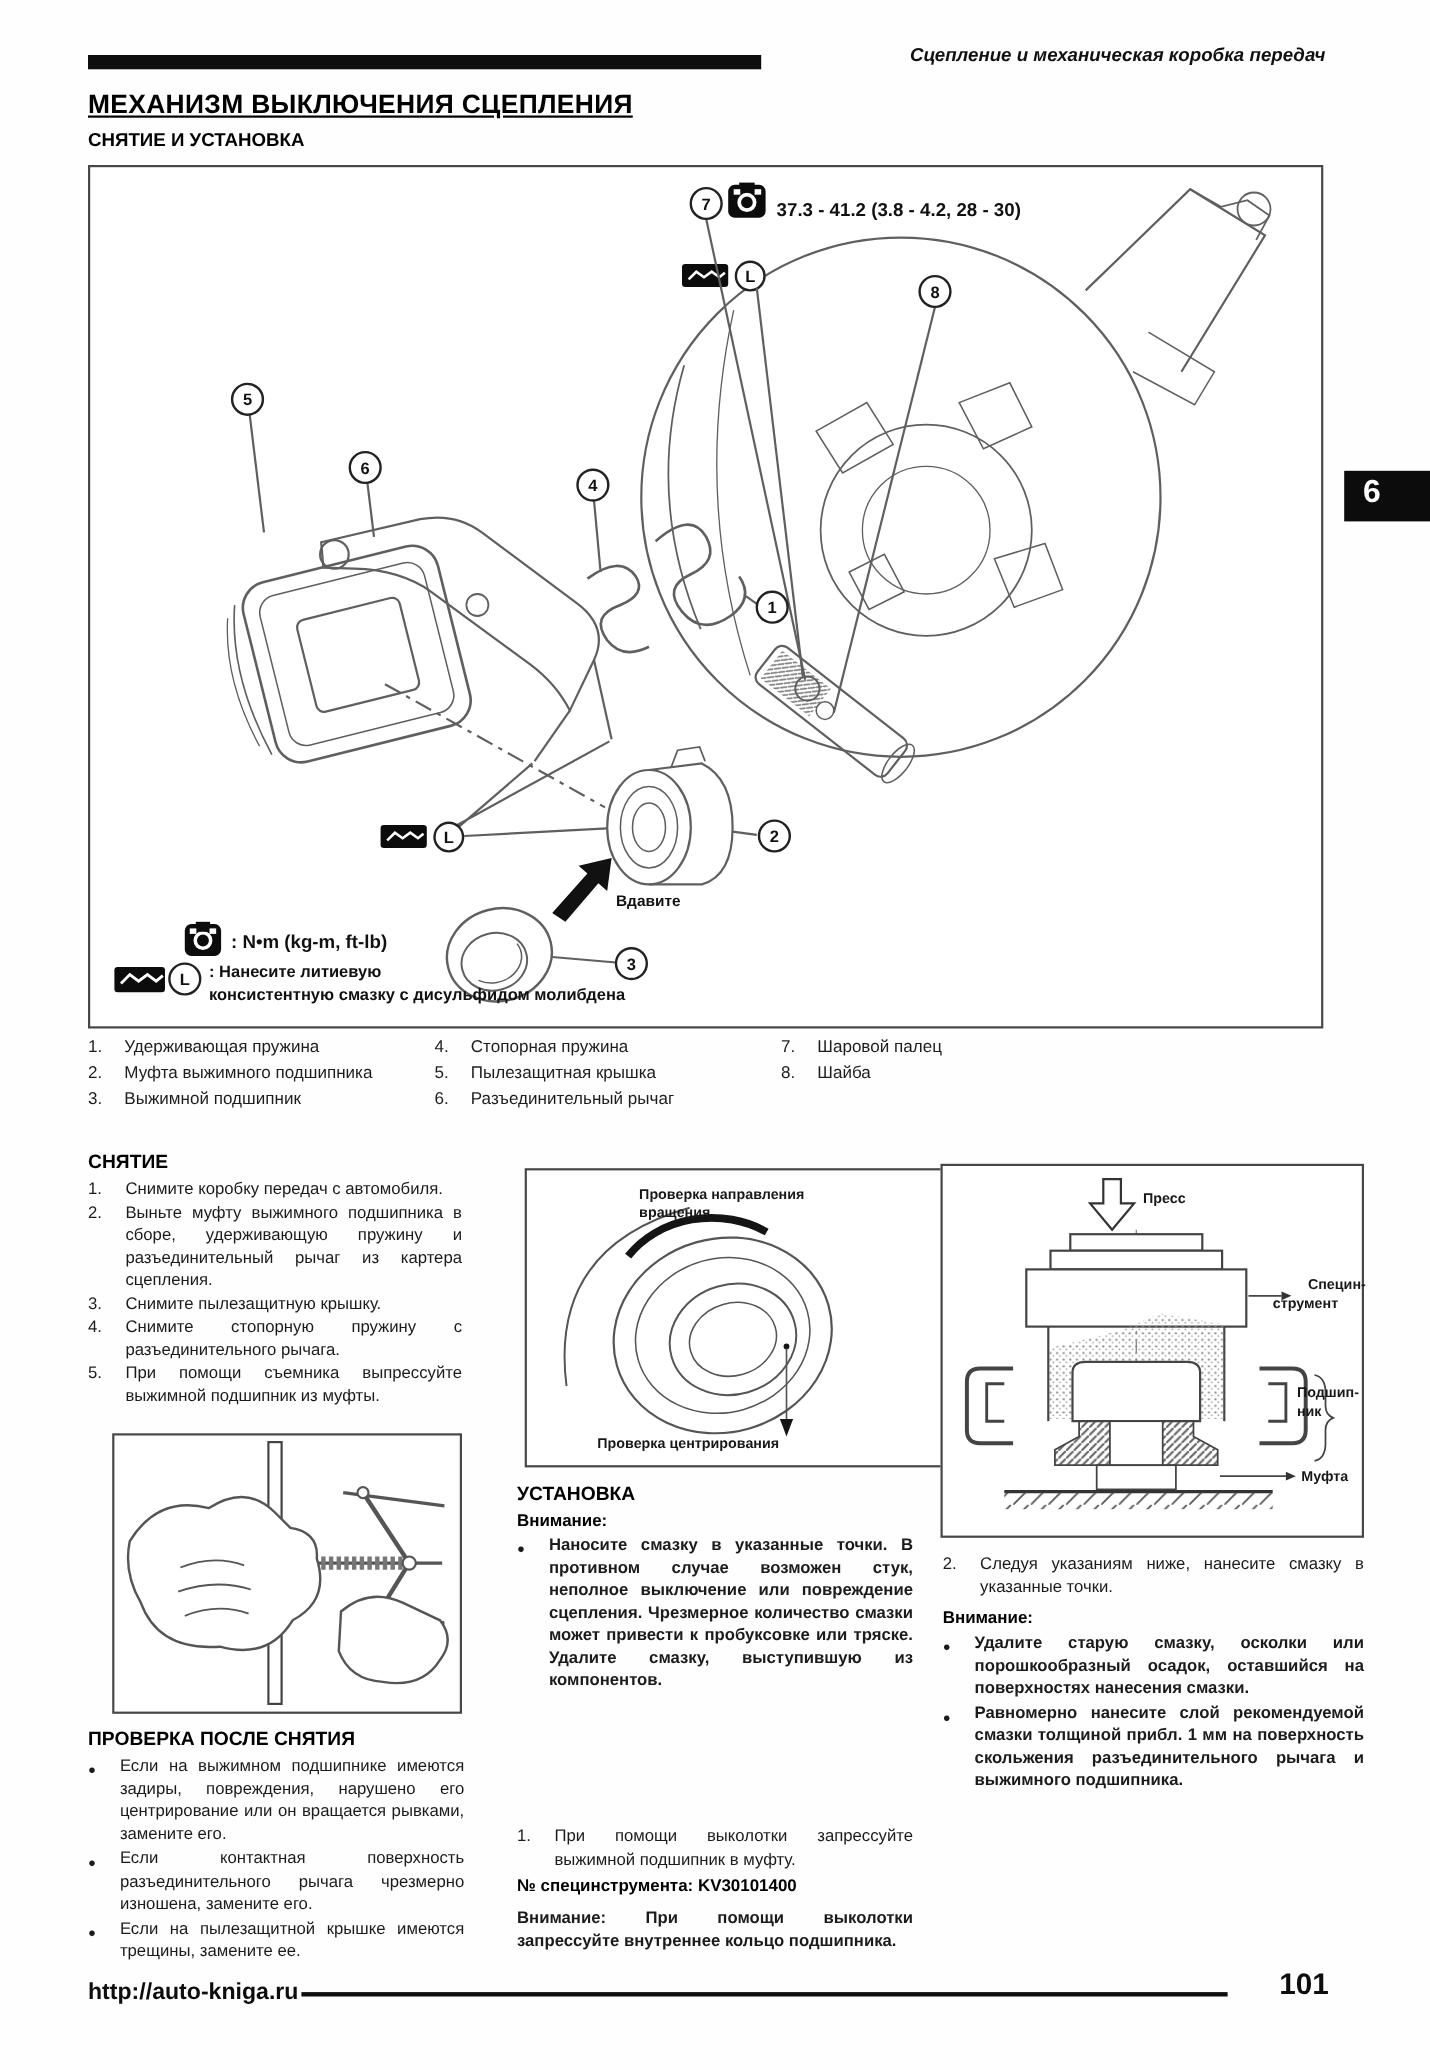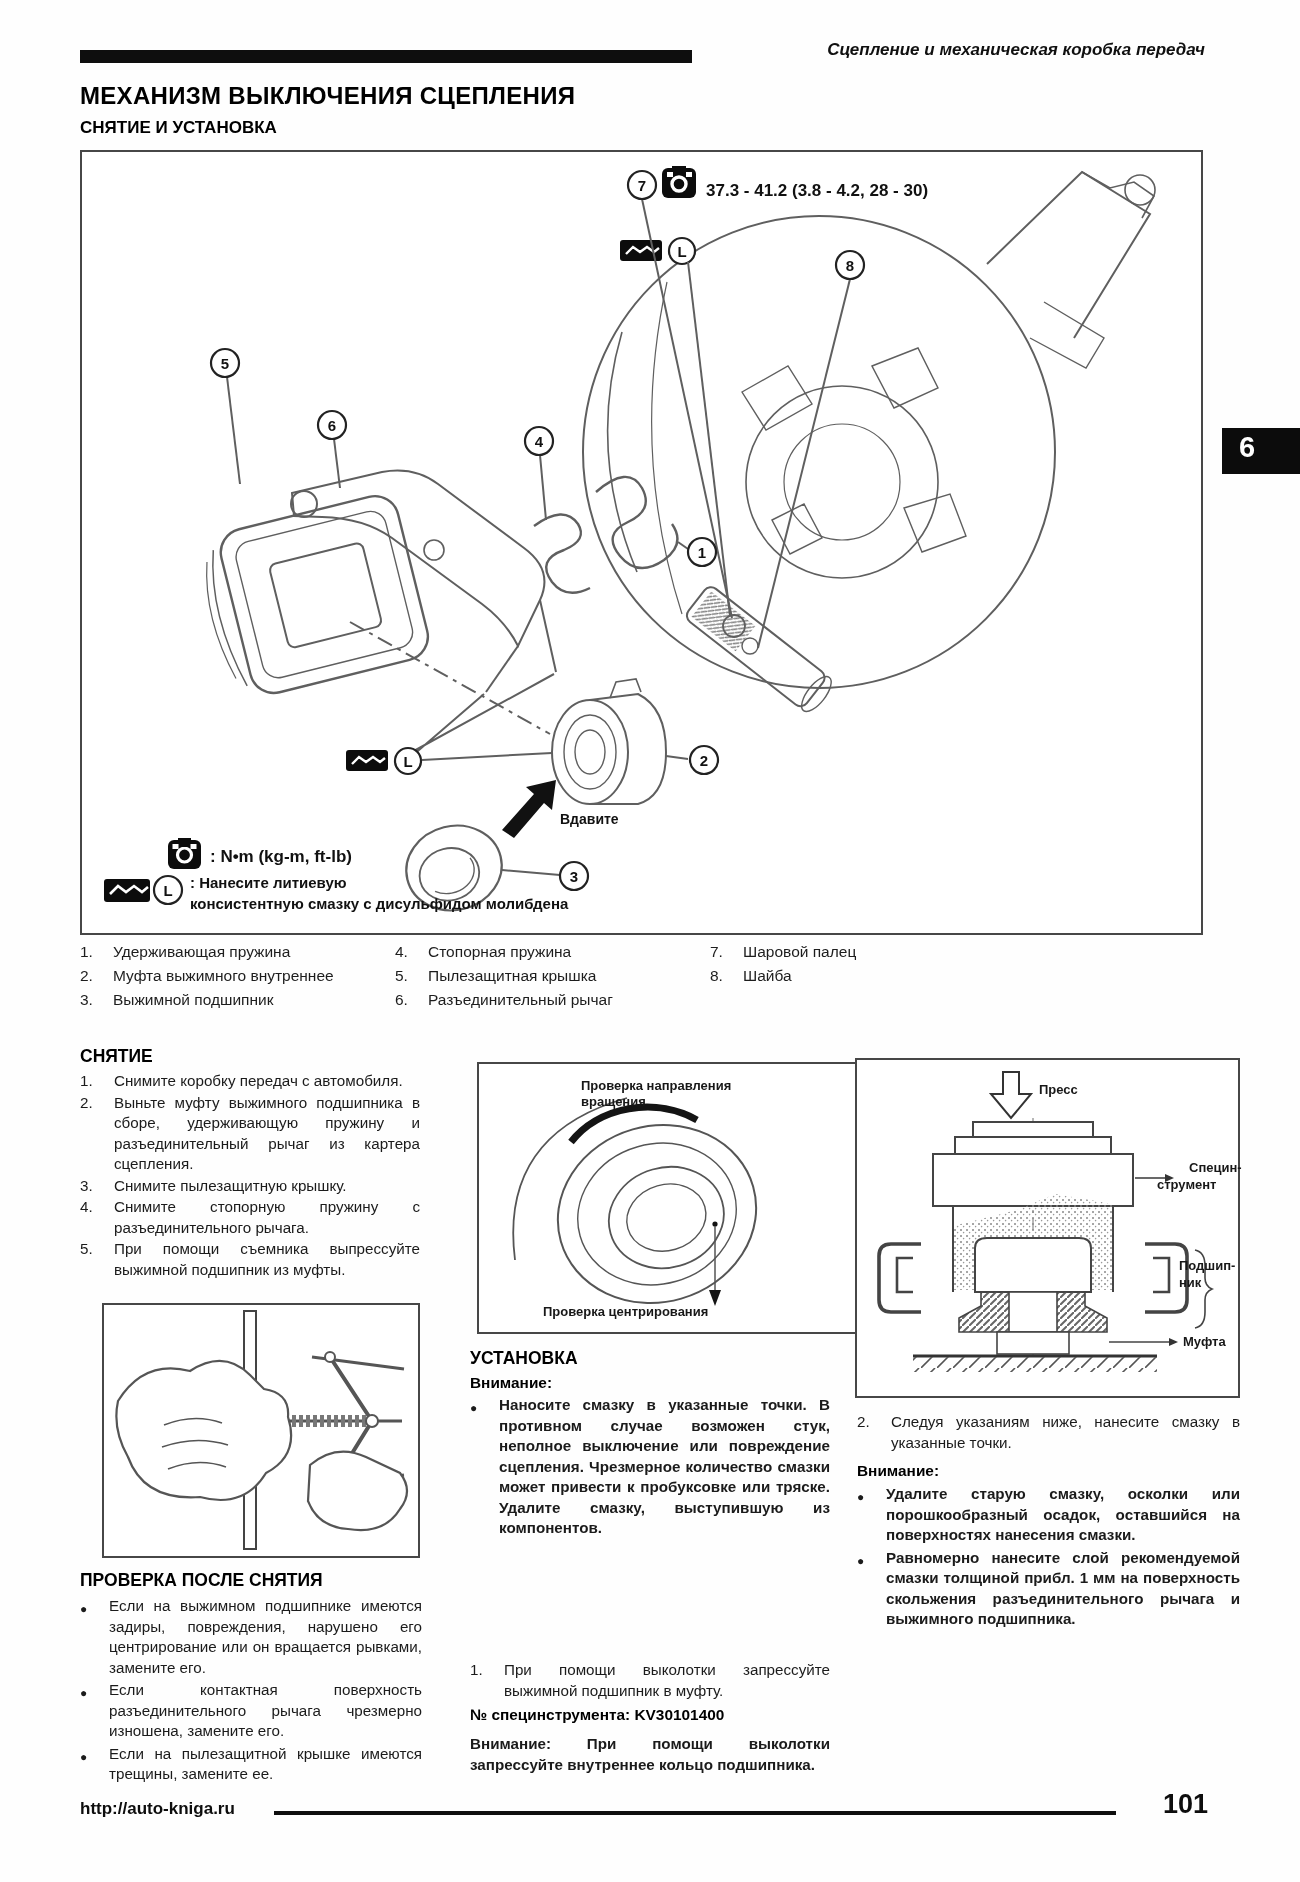--- a/index.html
+++ b/index.html
@@ -22,41 +22,41 @@
   .snum{width:34px;flex:none;}
   .stxt{flex:1;text-align:justify;}
   .bull{font-size:15.2px;line-height:20.5px;}
   .brow{display:flex;margin-bottom:2px;}
   .bdot{width:29px;flex:none;font-size:12px;padding-top:3px;}
   .bdot::before{content:"●";}
   .btxt{flex:1;text-align:justify;}
   .bold{font-weight:700;}
   .warnhead{font-size:15.4px;font-weight:700;color:#000;}
   .boxlabel{font-size:13px;font-weight:700;color:#181818;line-height:16px;}
-  .ftr-url{font-size:17px;font-weight:700;color:#0d0d0d;}
+  .ftr-url{font-size:21px;font-weight:700;color:#0d0d0d;}
   .pageno{font-size:27px;font-weight:700;color:#0d0d0d;text-align:right;}
   svg text{font-family:"Liberation Sans",sans-serif;}
   .t17{font-size:17px;font-weight:700;fill:#111;}
   .t15{font-size:15px;font-weight:700;fill:#111;}
   .t14{font-size:14px;font-weight:700;fill:#111;}
   .cnum{font-size:15px;font-weight:700;fill:#111;text-anchor:middle;}
   .co{fill:#fff;stroke:#222;stroke-width:2.2;}
   .lg{stroke:#5f5f5f;fill:none;stroke-width:2;}
   .lg2{stroke:#555;fill:none;}
   .pg{stroke:#444;fill:#fff;stroke-width:2;}
 </style>
 </head>
 <body>
 
 <div class="page">
 
   <div class="abs bar" style="left:80px;top:50px;width:612px;height:13px;"></div>
   <div class="abs hdr" style="left:690px;top:40px;width:515px;">Сцепление и механическая коробка передач</div>
 
-  <div class="abs title" style="left:80px;top:82px;">МЕХАНИЗМ ВЫКЛЮЧЕНИЯ СЦЕПЛЕНИЯ</div>
+  <div class="abs title" style="left:80px;top:82px;text-decoration:underline;">МЕХАНИЗМ ВЫКЛЮЧЕНИЯ СЦЕПЛЕНИЯ</div>
   <div class="abs subtitle" style="left:80px;top:118px;">СНЯТИЕ И УСТАНОВКА</div>
 
   <div class="abs tab" style="left:1222px;top:428px;width:78px;height:46px;">6</div>
 
   <div class="abs frame" style="left:80px;top:150px;width:1123px;height:785px;">
     <svg width="1119" height="781" viewBox="0 0 1119 781">
       <defs>
         <pattern id="spl" width="5" height="5" patternUnits="userSpaceOnUse">
           <path d="M0 5 L5 0" stroke="#777" stroke-width="1.4"></path>
         </pattern>
@@ -214,21 +214,21 @@
     </svg>
   </div>
 
   <div class="abs plist" style="left:80px;top:943px;width:300px;">
     <div class="prow">
         <span class="pnum">1.</span>
         <span>Удерживающая пружина</span>
       </div>
     <div class="prow">
         <span class="pnum">2.</span>
-        <span>Муфта выжимного внутреннее</span>
+        <span>Муфта выжимного подшипника</span>
       </div>
     <div class="prow">
         <span class="pnum">3.</span>
         <span>Выжимной подшипник</span>
       </div>
   </div>
   <div class="abs plist" style="left:395px;top:943px;width:300px;">
     <div class="prow">
         <span class="pnum">4.</span>
         <span>Стопорная пружина</span>

